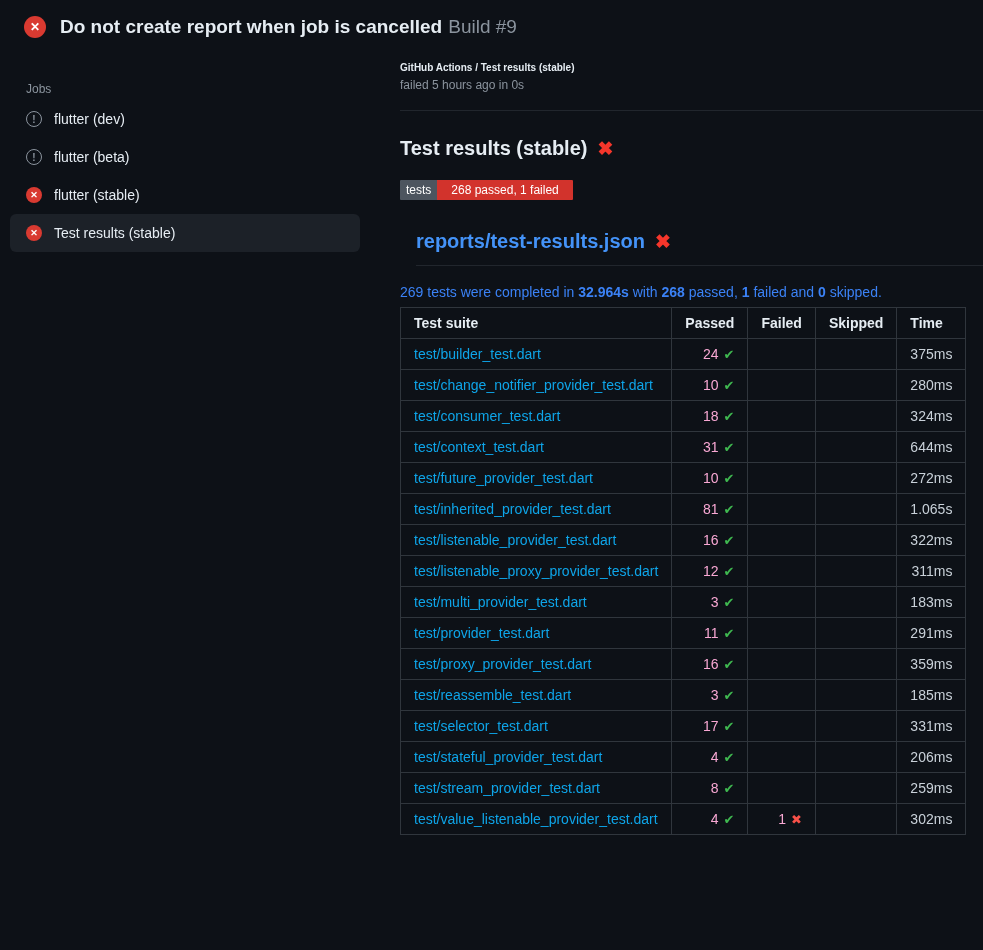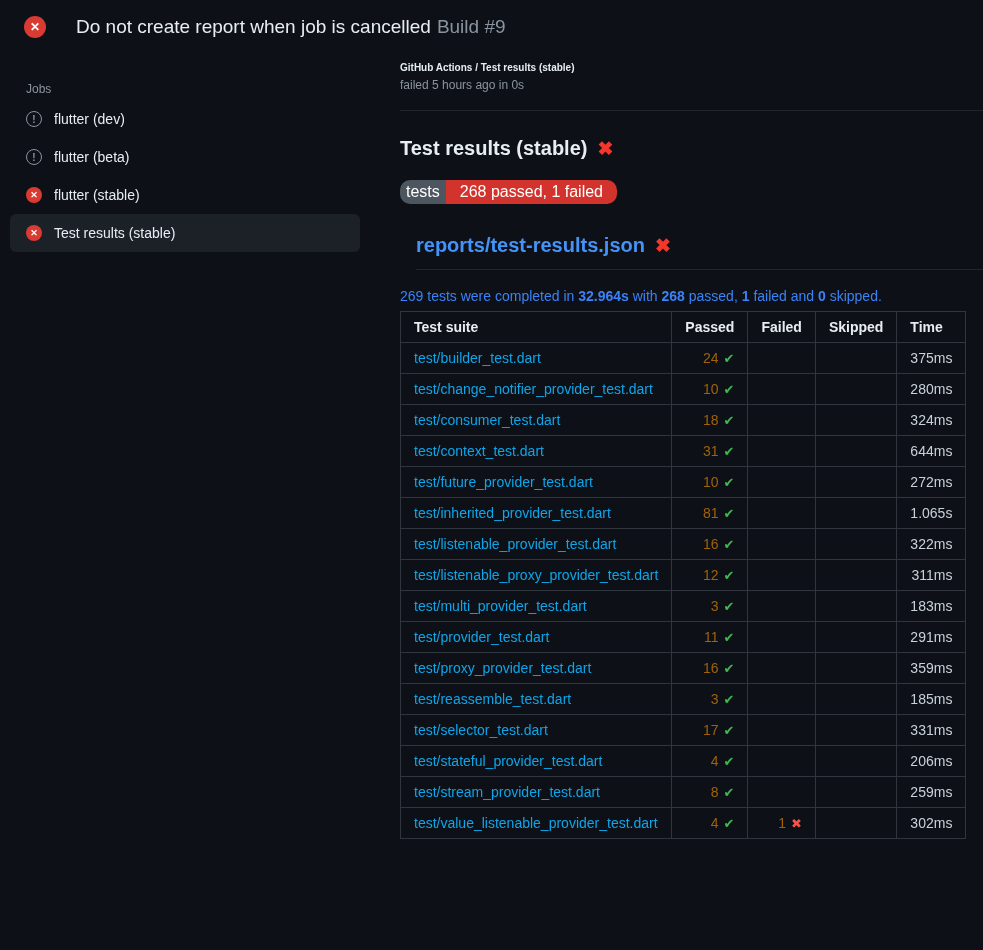--- a/index.html
+++ b/index.html
@@ -16,21 +16,21 @@
     padding:16px 24px 10px 24px;
   }
   .circle-fail {
     border-radius:50%; background:#d93a31; color:#ffffff;
     display:inline-flex; align-items:center; justify-content:center;
     font-weight:bold; flex:0 0 auto;
   }
   .circle-fail.big { width:22px; height:22px; font-size:12px; }
   .circle-fail.small { width:16px; height:16px; font-size:9px; }
   .circle-fail::before { content:"\2715"; }
-  .page-title { font-size:19px; font-weight:400; color:#e6edf3;margin-left:16px; }
+  .page-title { font-size:19px; font-weight:700; color:#e6edf3; }
   .page-build { font-size:19px; font-weight:400; color:#8b949e; margin-left:6px; }
 
   
   .layout { display:flex; align-items:flex-start; }
   .sidebar { width:400px; flex:0 0 auto; padding:18px 40px 0 10px; }
   .main { flex:1 1 auto; padding:14px 0 0 0; min-width:0; }
 
   
   .side-item {
     display:flex; align-items:center; gap:12px;
@@ -54,21 +54,21 @@
   .breadcrumb { font-weight:700; font-size:10px; color:#e6edf3; }
   .status-line { color:#8b949e; font-size:12px; margin-top:5px; }
   .top-divider { border:none; border-top:1px solid #21262d; margin:18px 0 0 0; }
 
   h2.section-title {
     font-size:20px; font-weight:700; margin:26px 0 20px 0; color:#e6edf3;
     display:flex; align-items:center; gap:10px;
   }
   .heading-cross { color:#f5362b; font-size:19px; font-weight:700; line-height:1; }
 
-  .badge { display:inline-flex; font-size:16px; line-height:1; border-radius:10px; overflow:hidden; }
+  .badge { display:inline-flex; font-size:12px; line-height:1; border-radius:1px; overflow:hidden; }
   .badge .badge-label { background:#4d555f; color:#ffffff; padding:4px 6px; }
   .badge .badge-value { background:#d2332c; color:#ffffff; padding:4px 14px; }
 
   h2.report-title {
     font-size:20px; font-weight:700; margin:30px 0 18px 16px;
     color:#4493f8; display:flex; align-items:center; gap:10px;
     border-bottom:1px solid #21262d; padding-bottom:12px;
   }
   .report-link { color:#4493f8; text-decoration:none; cursor:pointer; }
 
@@ -82,21 +82,21 @@
   }
   table.results th, table.results td {
     border:1px solid #30363d; padding:7px 13px;
   }
   table.results th { font-weight:700; color:#e6edf3; text-align:left; }
   th.num, td.num, th.time, td.time { text-align:right; }
   td.col-suite a { color:#0ea5e9; text-decoration:none; cursor:pointer; }
   td.time { color:#c9d1d9; }
   .check { color:#3fb950; margin-left:5px; font-size:13px; }
   .cross { color:#f85149; margin-left:5px; font-size:13px; }
-  td.num .val { color:#a16207; }
+  td.num .val { color:#f9a8d4; }
 </style>
 </head>
 <body>
 
 <div class="page-header">
   <span class="circle-fail big"></span>
   <span>
     <span class="page-title">Do not create report when job is cancelled</span><span class="page-build">Build #9</span>
   </span>
 </div>

